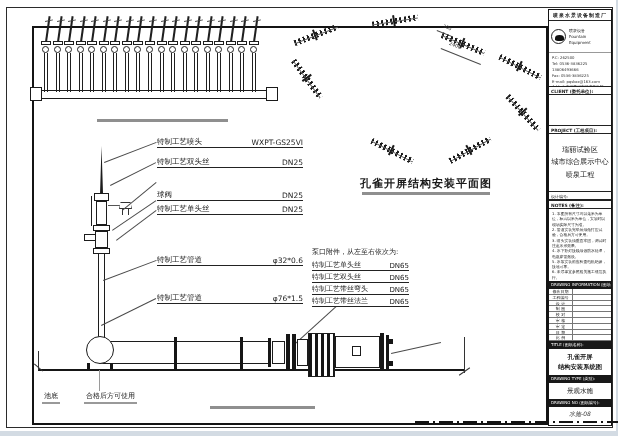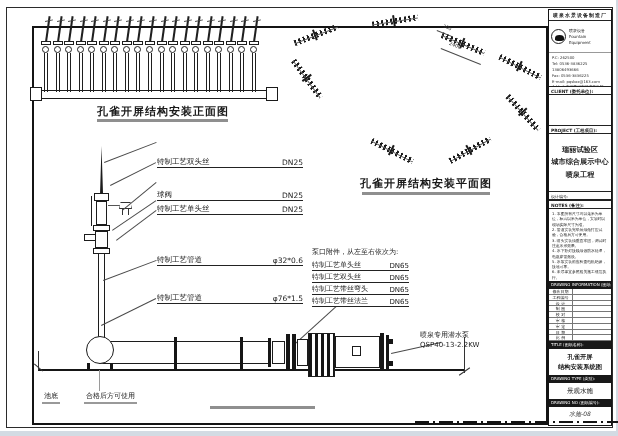--- a/index.html
+++ b/index.html
@@ -79,21 +79,21 @@
   #titleblock { left:548px; top:9px; width:64px; height:417px; border:1.5px solid #141414; background:#fff; overflow:hidden; font-size:4px; }
   .tb-row { width:100%; overflow:hidden; }
   #tb-company { height:11px; border-bottom:1px solid #222; font-size:5px; font-weight:bold; letter-spacing:1px; text-align:center; line-height:11px; white-space:nowrap; }
   #tb-logo { height:32px; border-bottom:1px solid #999; display:flex; align-items:center; padding:2px; }
   #tb-logo .logo-circle { width:15px; height:15px; border:1px solid #222; border-radius:50%; flex:none; position:relative; }
   #tb-logo .logo-circle::after { content:""; position:absolute; left:3px; top:5px; width:9px; height:6px; background:#111; border-radius:50% 50% 30% 30%; }
   #tb-logo .logo-text { margin-left:3px; font-size:4px; line-height:1.5; color:#222; }
   #tb-contact { height:33px; padding:2px 3px; font-size:3.8px; line-height:1.55; color:#333; }
   .tb-head { height:9px; border-top:1px solid #222; border-bottom:1px solid #222; font-size:4.4px; font-weight:bold; line-height:9px; padding-left:2px; white-space:nowrap; }
   #tb-client-space { height:30px; }
-  #tb-project-name { height:57px; display:flex; flex-direction:column; justify-content:center; align-items:center; font-size:7.2px; font-weight:bold; line-height:1.75; white-space:nowrap; }
+  #tb-project-name { height:57px; display:flex; flex-direction:column; justify-content:center; align-items:center; font-size:7.2px; font-weight:normal; line-height:1.75; white-space:nowrap; }
   #tb-ref { height:9px; border-top:1px solid #222; border-bottom:1px solid #222; font-size:4px; line-height:9px; padding-left:2px; }
   #tb-notes { height:72px; padding:2px 3px; font-size:3.8px; line-height:1.4; color:#222; }
   .tb-band { height:8px; background:#181818; color:#fff; font-size:4px; line-height:8px; padding-left:2px; white-space:nowrap; }
   #tb-info-table { }
   .info-row { display:flex; height:5.8px; border-bottom:0.5px solid #777; font-size:4px; }
   .info-row .cell-l { width:24px; border-right:0.5px solid #777; text-align:center; line-height:5.8px; white-space:nowrap; overflow:hidden; }
   .info-row .cell-r { flex:1; }
   #tb-title-name { height:26px; display:flex; flex-direction:column; justify-content:center; align-items:center; font-size:6.3px; font-weight:bold; line-height:1.6; white-space:nowrap; }
   #tb-type-value { height:16px; text-align:center; font-size:6.5px; line-height:16px; }
   #tb-no-value { height:14px; text-align:center; font-size:6px; font-style:italic; color:#3a3a3a; line-height:14px; }
@@ -222,21 +222,20 @@
           <i class="stem"></i>
         </div>
         <div class="riser" style="left: 218.9px;">
           <i class="spike"></i>
           <i class="tbar"></i>
           <i class="ball"></i>
           <i class="stem"></i>
         </div>
       </div>
   </div>
-  <div class="abs view-title" id="front-title">孔雀开屏结构安装正面图</div>
   <div class="abs title-underline" id="front-title-line"></div>
 
   <div id="plan-bars">
       <div class="plan-bar" style="left: 293px; top: 32px; transform: rotate(-21deg);"></div>
       <div class="plan-bar" style="left: 372px; top: 18px; transform: rotate(-9deg);"></div>
       <div class="plan-bar" style="left: 440px; top: 41px; transform: rotate(23deg);"></div>
       <div class="plan-bar" style="left: 497px; top: 64px; transform: rotate(27deg);"></div>
       <div class="plan-bar" style="left: 284px; top: 76px; transform: rotate(54deg);"></div>
       <div class="plan-bar" style="left: 500px; top: 110px; transform: rotate(48deg);"></div>
       <div class="plan-bar" style="left: 369px; top: 148px; transform: rotate(27deg);"></div>
@@ -286,20 +285,24 @@
   <div class="abs" id="ground"></div>
   <div class="abs" id="lvl-left"></div>
   <div class="abs" id="lvl-left2"></div>
   <div class="abs" id="lvl-right"></div>
   <div class="abs" id="lvl-right2"></div>
   <div class="abs" id="support-vline"></div>
   <span class="ground-label" style="left:42px;">池底</span>
   <span class="ground-label" style="left:84px;">合格后方可使用</span>
   <div class="abs title-underline" id="section-title-line"></div>
 
+  <div class="co" style="top:135px;">
+    <span>特制工艺喷头</span>
+    <span>WXPT-GS25VI</span>
+  </div>
   <div class="co" style="top:155px;">
     <span>特制工艺双头丝</span>
     <span>DN25</span>
   </div>
   <div class="co" style="top:188px;">
     <span>球阀</span>
     <span>DN25</span>
   </div>
   <div class="co" style="top:202px;">
     <span>特制工艺单头丝</span>
@@ -337,24 +340,20 @@
     <div class="pr">
       <span>特制工艺带丝弯头</span>
       <span>DN65</span>
     </div>
     <div class="pr">
       <span>特制工艺带丝法兰</span>
       <span>DN65</span>
     </div>
   </div>
 
-  <div class="abs" id="pump-label">
-    <div>喷泉专用潜水泵</div>
-    <div>QSP40-13-2.2KW</div>
-  </div>
 
   <div class="abs" id="titleblock">
     <div class="tb-row" id="tb-company">喷泉水景设备制造厂</div>
     <div class="tb-row" id="tb-logo">
       <div class="logo-circle"></div>
       <div class="logo-text">
         <div>喷泉设备</div>
         <div>Fountain Equipment</div>
       </div>
     </div>

